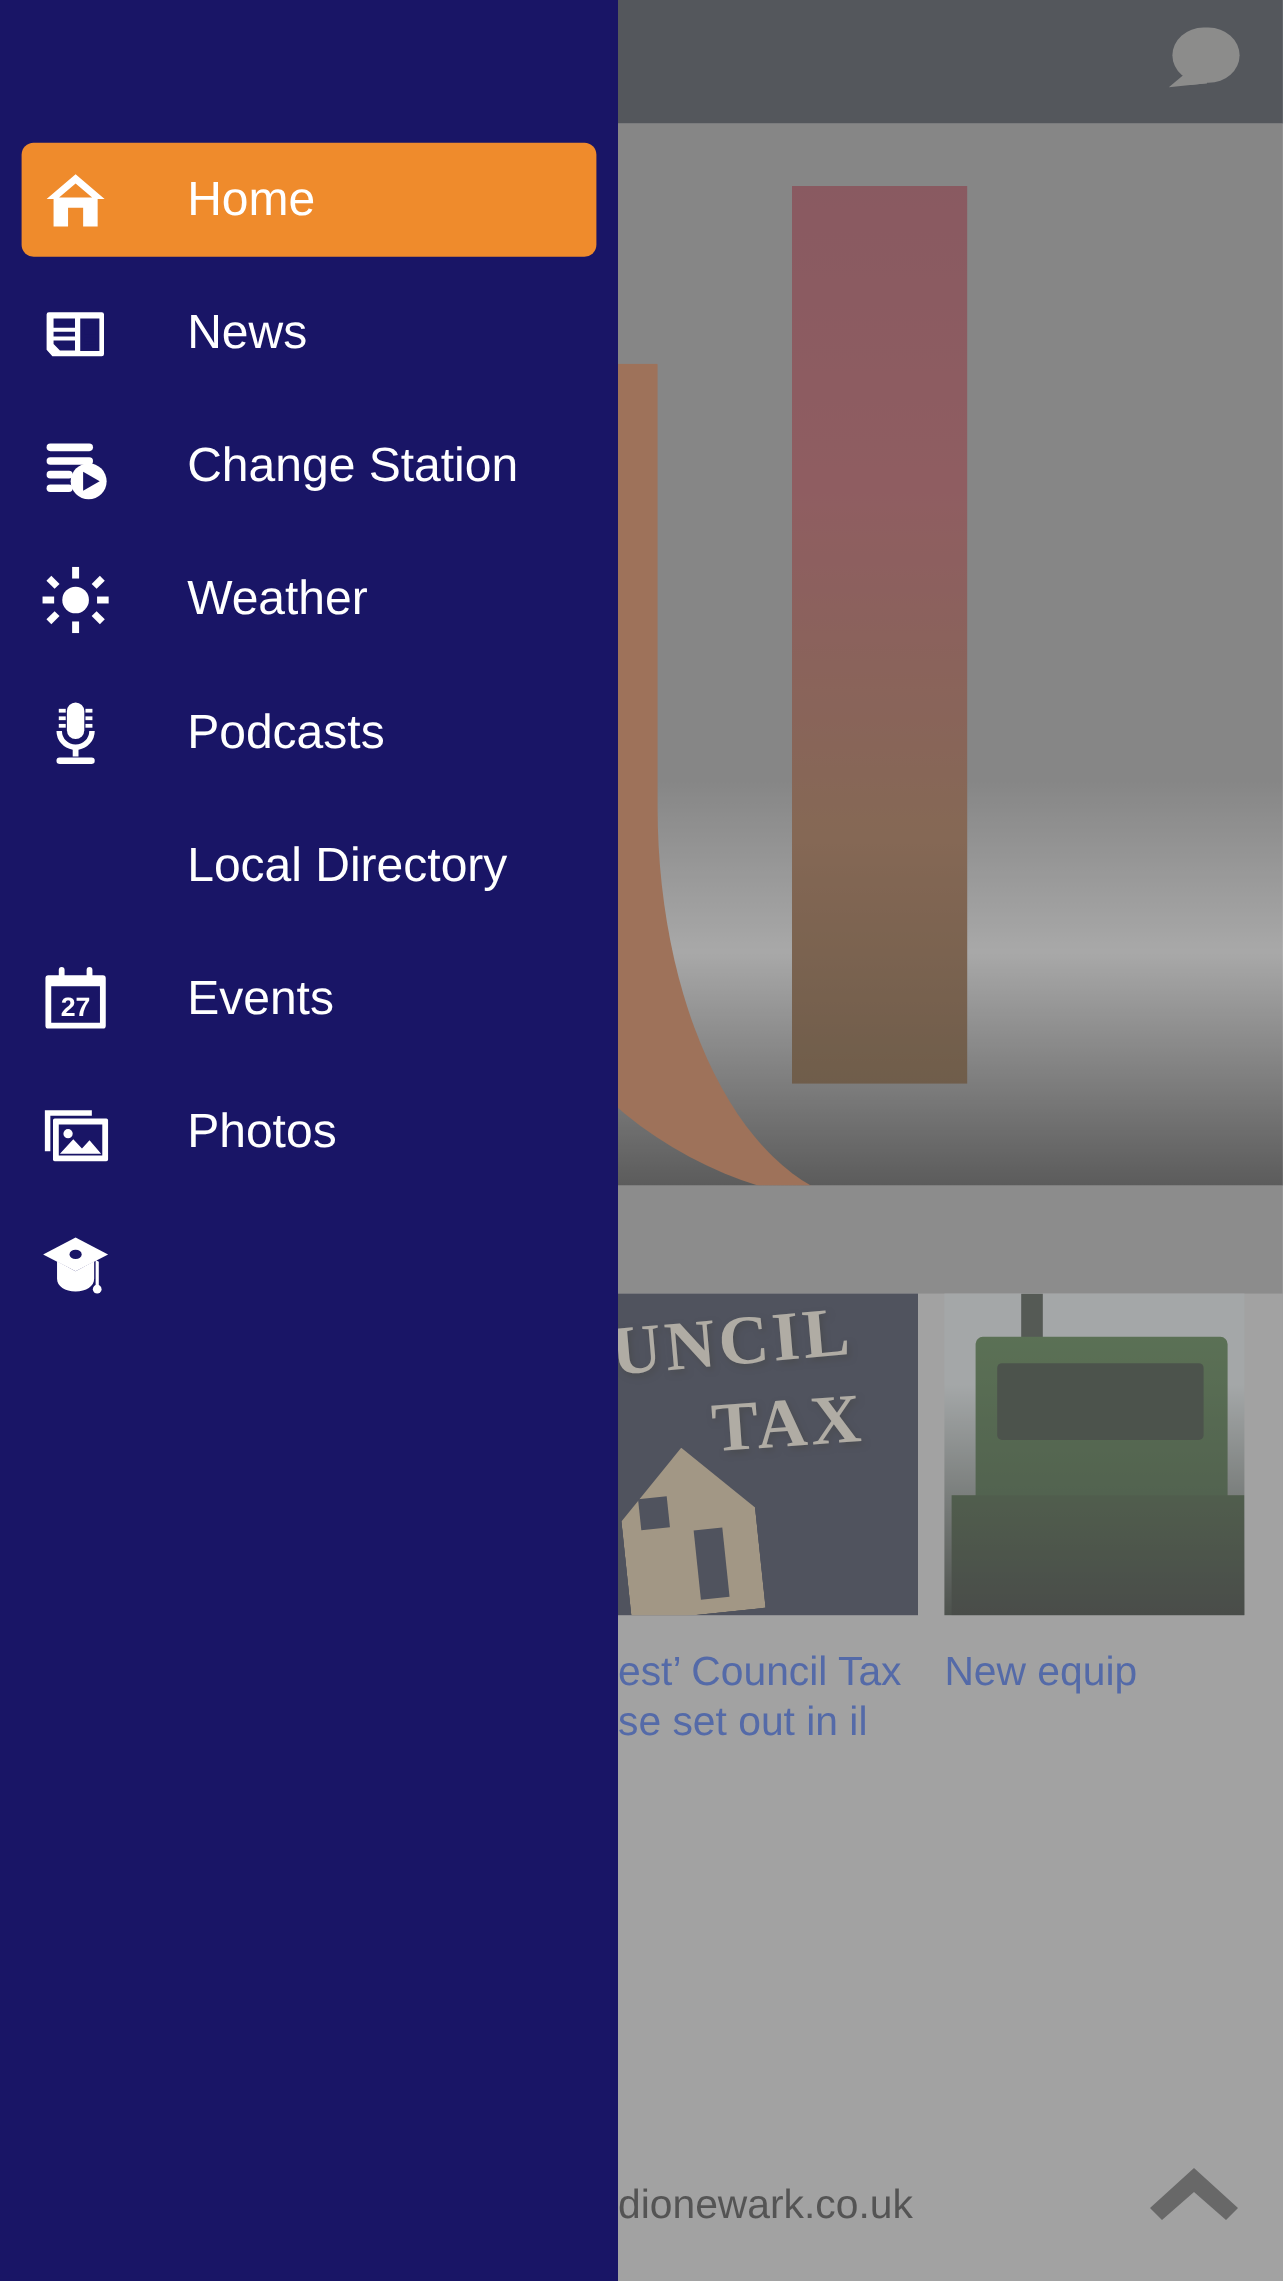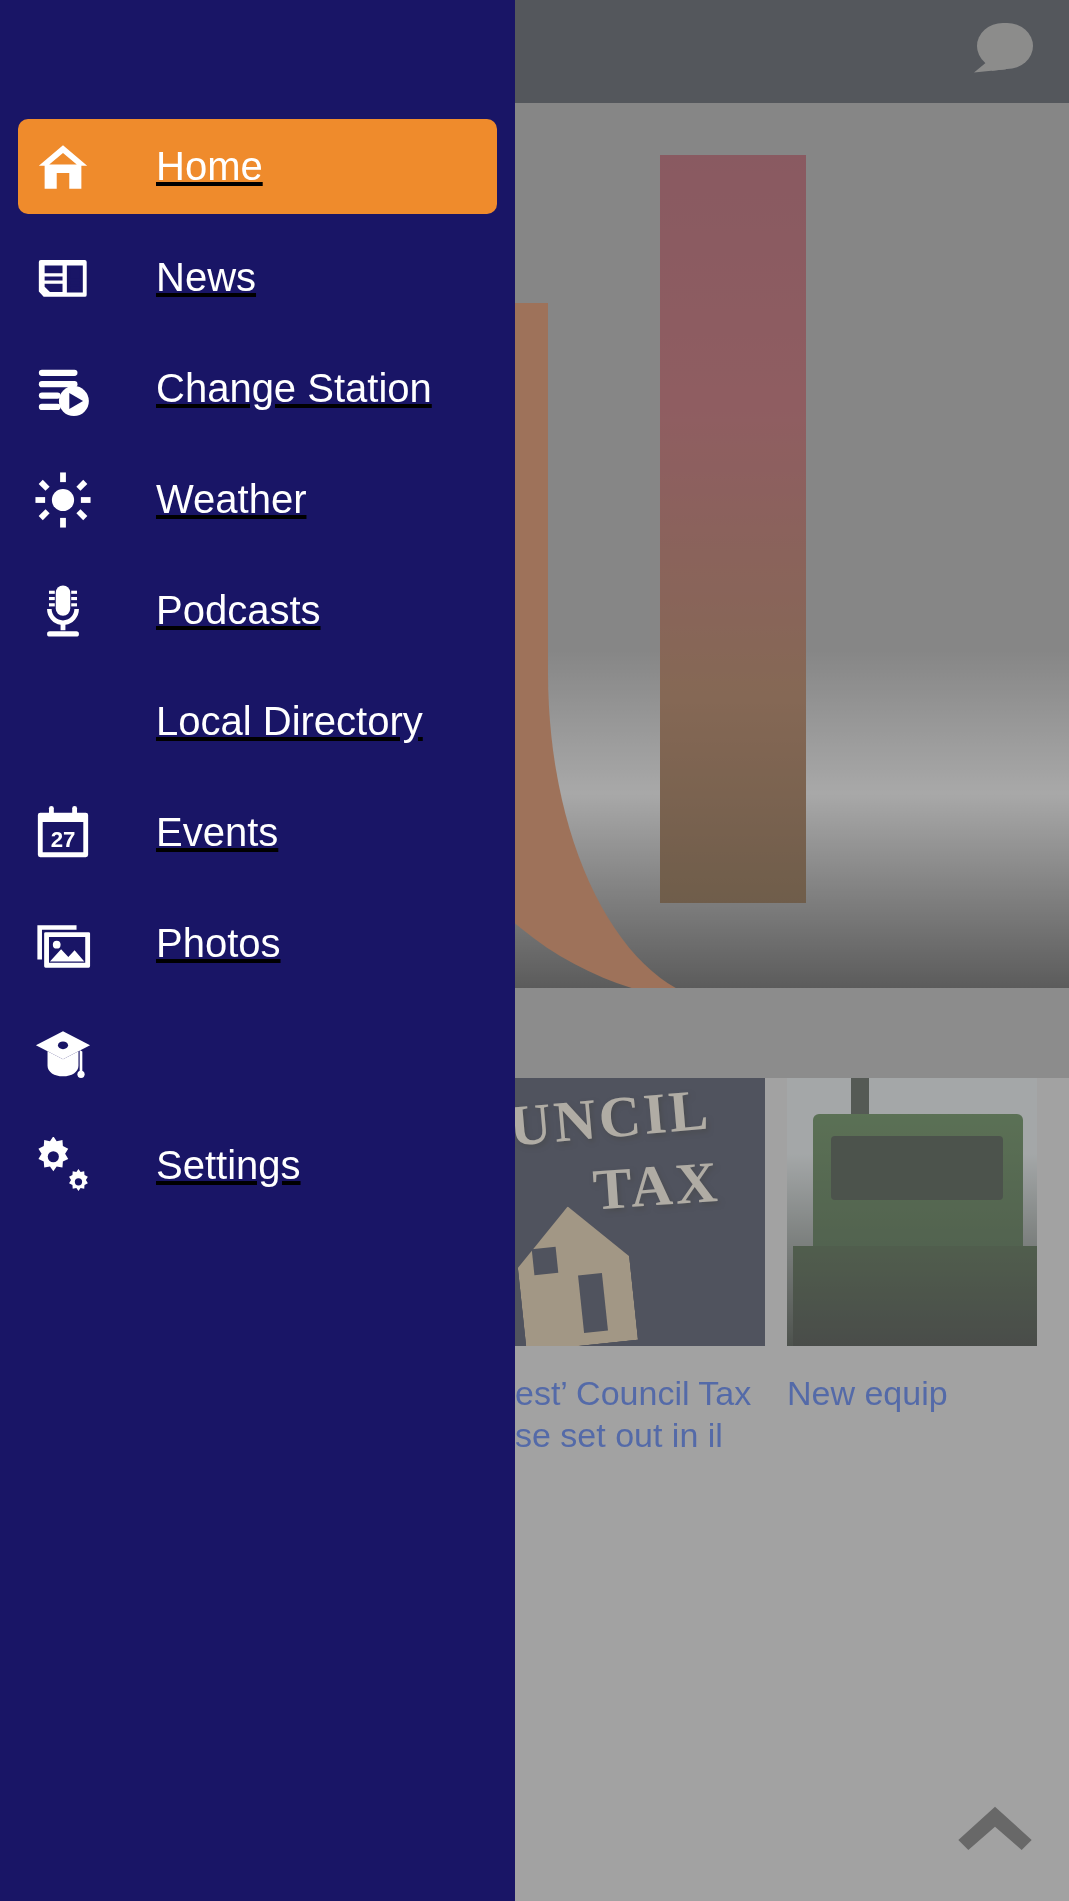--- a/index.html
+++ b/index.html
@@ -138,21 +138,20 @@
     background: rgba(130,130,130,0.55);
     pointer-events: none;
   }
 
   
   #drawer {
     position: absolute; top: 0; left: 0;
     width: 515px; height: 1901px;
     background: #191566;
     padding-top: 119px;
-    text-decoration: underline;
   }
   .nav-item {
     position: relative;
     height: 95px;
     display: flex; align-items: center;
     margin: 0 18px 16px 18px;
     border-radius: 10px;
     cursor: pointer;
   }
   .nav-item.active { background: #ef8b2c; }
@@ -211,20 +210,21 @@
           <div class="cab"></div>
           <div class="glass"></div>
           <div class="body"></div>
         </div>
         <div class="title">New
 equip</div>
       </div>
 
     </div>
 
+    <div id="footer-url">dionewark.co.uk</div>
 
     <div id="fab-up">
       <svg viewBox="0 0 48 30">
           <path d="M24 4 L46 24 L40 30 L24 16 L8 30 L2 24 Z" fill="#4a4a4a"></path>
         </svg>
     </div>
   </div>
 
   <div id="scrim"></div>
 
@@ -340,30 +340,15 @@
         <svg viewBox="0 0 24 24">
           <path d="M12 2.2 L23.2 8 L12 13.8 L0.8 8 Z"></path>
           <ellipse cx="12" cy="8" rx="2.1" ry="1.6" fill="#191566"></ellipse>
           <path d="M5.6 10.4 L12 13.8 L18.4 10.4 V16.4 C18.4 19 15.6 20.8 12 20.8 C8.4 20.8 5.6 19 5.6 16.4 Z"></path>
           <path d="M18.9 9.9 L20 10.5 V19 h-1.1 Z"></path>
           <circle cx="19.45" cy="20" r="1.5"></circle>
         </svg>
       </span>
     </div>
 
-    <div class="nav-item">
-      <span class="nav-icon">
-        <svg viewBox="0 0 24 24">
-          <g transform="translate(-1.2,-1.6) scale(0.92)">
-            <path d="M10 1.4 l1.5 2.2 2.6-.5 .2 2.7 2.4 1.2 -1.4 2.3 1.4 2.3 -2.4 1.2 -.2 2.7 -2.6-.5 -1.5 2.2 -1.5-2.2 -2.6 .5 -.2-2.7 -2.4-1.2 1.4-2.3 -1.4-2.3 2.4-1.2 .2-2.7 2.6 .5 Z"></path>
-            <circle cx="10" cy="10.6" r="2.5" fill="#191566"></circle>
-          </g>
-          <g transform="translate(12.6,12.4) scale(0.58)">
-            <path d="M10 1.4 l1.5 2.2 2.6-.5 .2 2.7 2.4 1.2 -1.4 2.3 1.4 2.3 -2.4 1.2 -.2 2.7 -2.6-.5 -1.5 2.2 -1.5-2.2 -2.6 .5 -.2-2.7 -2.4-1.2 1.4-2.3 -1.4-2.3 2.4-1.2 .2-2.7 2.6 .5 Z"></path>
-            <circle cx="10" cy="10.6" r="2.6" fill="#191566"></circle>
-          </g>
-        </svg>
-      </span>
-      <span class="nav-label">Settings</span>
-    </div>
 
   </nav>
 </div>
 
 </body></html>

